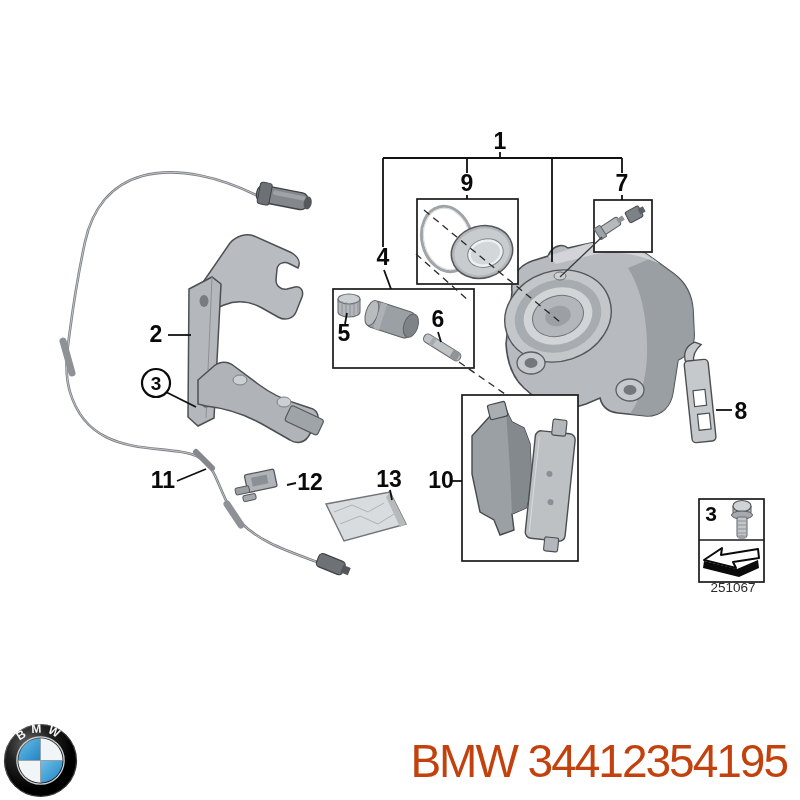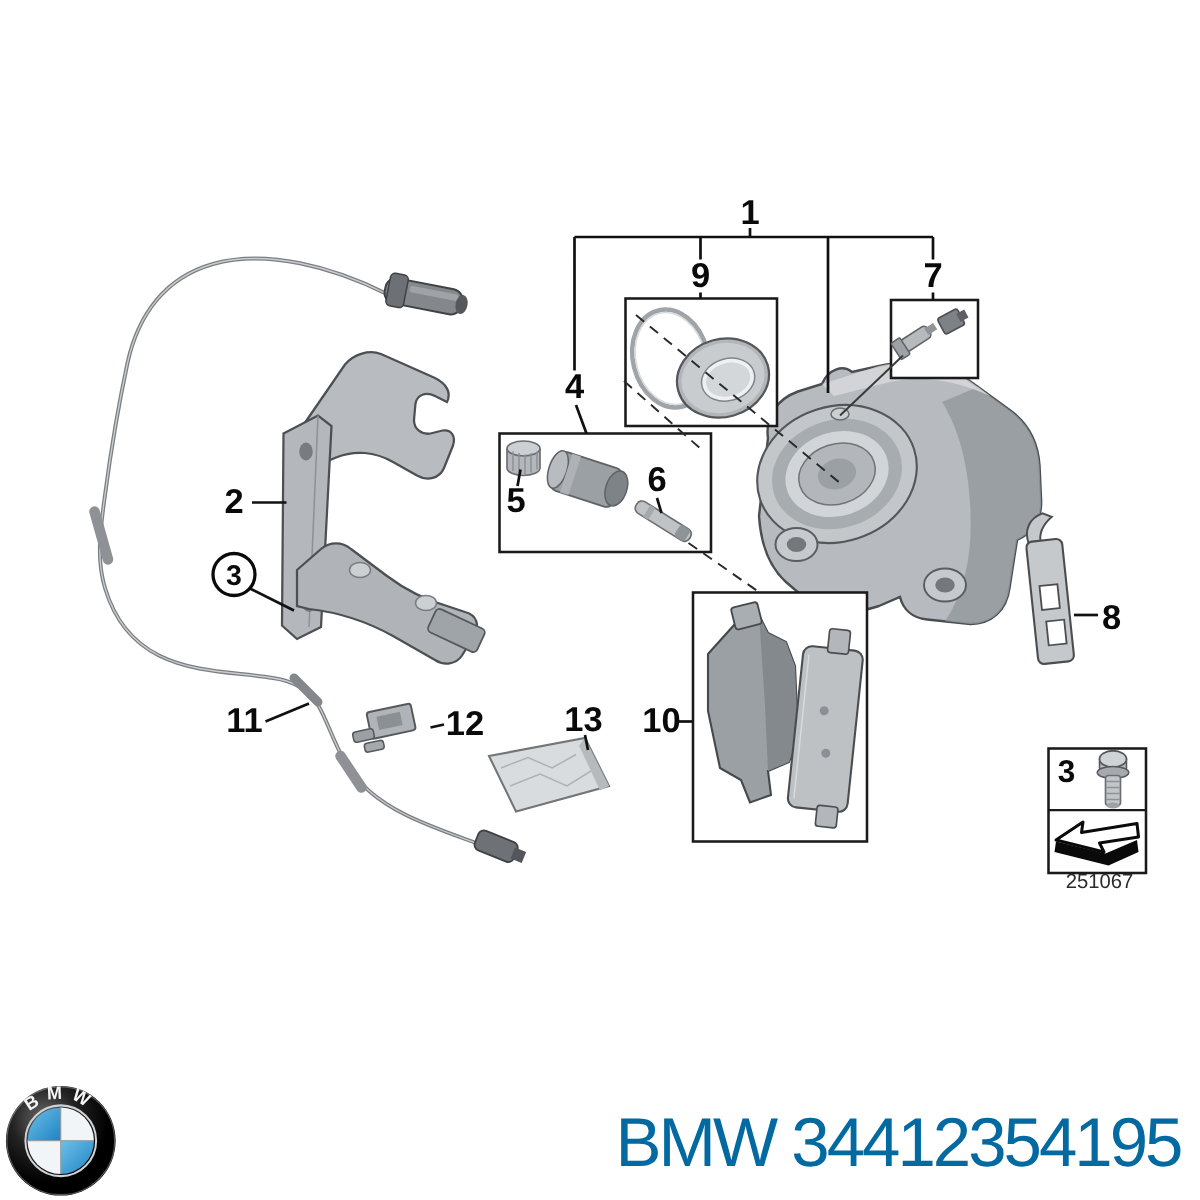--- a/index.html
+++ b/index.html
@@ -9,21 +9,21 @@
   .diagram{position:absolute;left:0;top:0;}
   .callout{font-family:"Liberation Sans",sans-serif;font-weight:700;font-size:23px;fill:#0a0a0a;}
   .callout-sm{font-family:"Liberation Sans",sans-serif;font-weight:700;font-size:19px;fill:#0a0a0a;}
   .legend-num{font-family:"Liberation Sans",sans-serif;font-weight:700;font-size:21px;fill:#0a0a0a;}
   .code{font-family:"Liberation Sans",sans-serif;font-weight:400;font-size:13.5px;fill:#2b2b2b;}
   .box{fill:#ffffff;stroke:#1a1a1a;stroke-width:1.7;}
   .leader{stroke:#111111;stroke-width:1.8;fill:none;}
   .leader-thin{stroke:#3a3a3a;stroke-width:1.3;fill:none;}
   .dash{stroke:#2a2a2a;stroke-width:1.3;fill:none;stroke-dasharray:7 5;}
   .part-number{position:absolute;top:734px;right:13px;font-size:46px;letter-spacing:-2px;
-               color:#0369a1;white-space:nowrap;font-family:"Liberation Sans",sans-serif;}
+               color:#c2410c;white-space:nowrap;font-family:"Liberation Sans",sans-serif;}
   .logo{position:absolute;left:2px;top:722px;width:77px;height:77px;}
 </style>
 </head>
 <body>
 
 <div class="page">
 
   <svg class="diagram" width="800" height="800" viewBox="0 0 800 800">
 
     <g>

